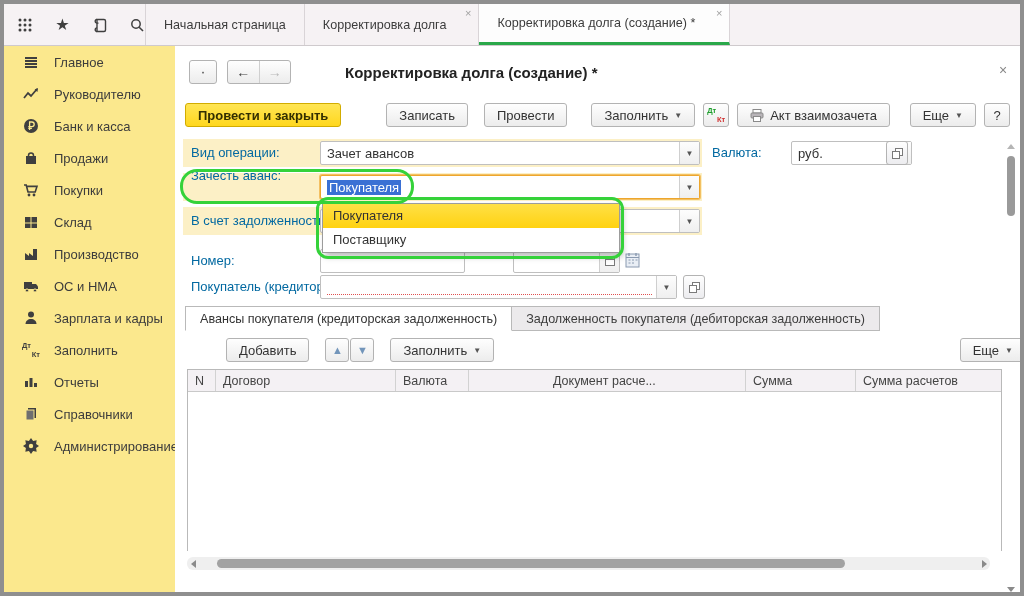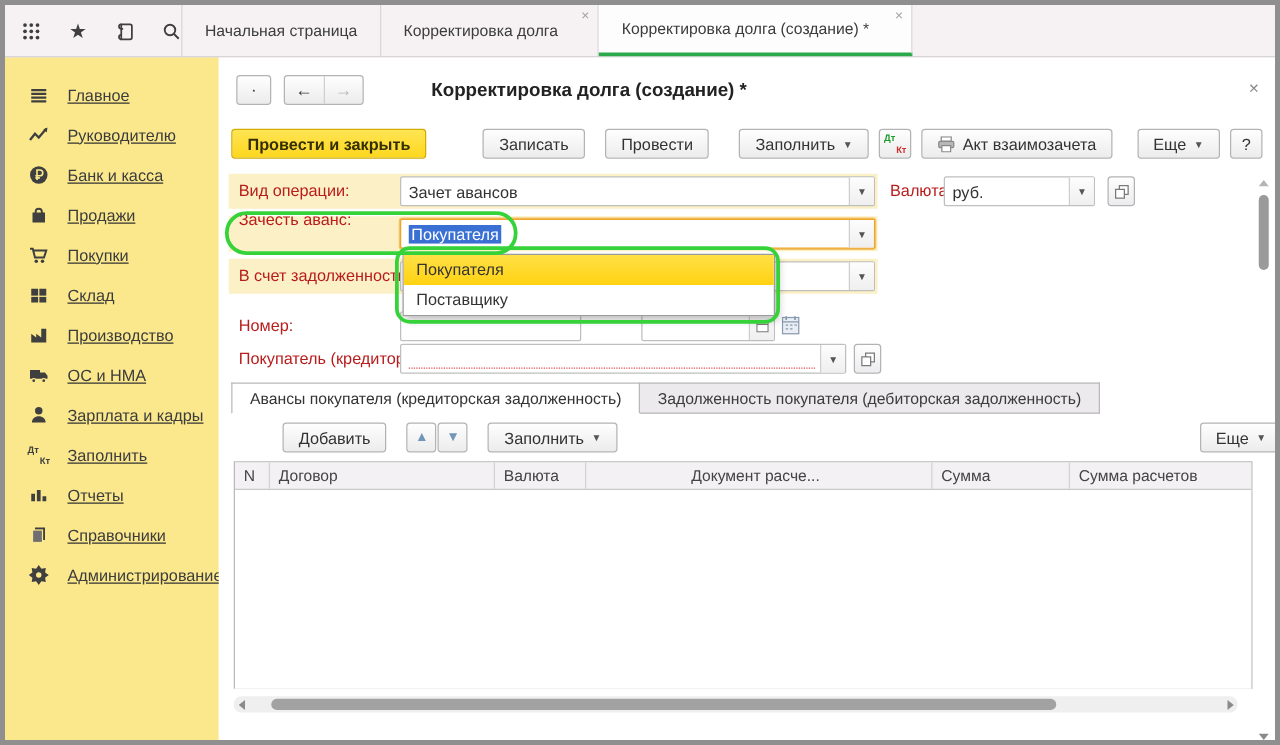--- a/index.html
+++ b/index.html
@@ -10,21 +10,21 @@
   
   .topbar{position:absolute;left:0;top:0;width:1016px;height:42px;background:#f6f2f4;border-bottom:1px solid #cfcacd;box-sizing:border-box;display:flex;align-items:stretch;}
   .tool-icons{width:141px;display:flex;align-items:center;gap:21px;padding-left:13px;box-sizing:border-box;}
   .tool-icons .ticon{width:18px;height:18px;display:flex;align-items:center;justify-content:center;color:#3f3f3f;cursor:pointer;}
   .tab{position:relative;display:flex;align-items:center;padding:0 18px;font-size:12.6px;color:#3c3c3c;border-right:1px solid #d9d4d7;box-sizing:border-box;cursor:pointer;}
   .tab.first{border-left:1px solid #d9d4d7;}
   .tab .tab-close{position:absolute;right:7px;top:4px;font-size:11px;color:#a0a0a0;line-height:10px;}
   .tab.active{background:#fdfdfd;border-bottom:3px solid #2aa84a;padding-right:34px;}
 
   
-  .sidebar{position:absolute;left:0;top:42px;width:171px;height:546px;background:#fbe88d;padding-top:14px;box-sizing:border-box;text-decoration:underline;}
+  .sidebar{position:absolute;left:0;top:42px;width:171px;height:546px;background:#fbe88d;box-sizing:border-box;}
   .sb-item{height:32px;display:flex;align-items:center;gap:14px;padding-left:18px;cursor:pointer;}
   .sb-icon{width:18px;height:18px;flex:0 0 18px;display:flex;align-items:center;justify-content:center;}
   .sb-label{font-size:13px;color:#3c3c3c;white-space:nowrap;}
   .dtkt{position:relative;width:18px;height:18px;font-weight:bold;font-size:7.5px;line-height:7px;}
   .dtkt .dt{position:absolute;left:0;top:1px;}
   .dtkt .kt{position:absolute;right:0;bottom:1px;}
   .dtkt.mono .dt,.dtkt.mono .kt{color:#3f3f3f;}
   .dtkt.color .dt{color:#1d9e2c;}
   .dtkt.color .kt{color:#d03030;}
 
@@ -44,21 +44,21 @@
 
   .page-title{position:absolute;left:170px;top:18px;font-size:15px;font-weight:bold;color:#222;}
   .form-close{position:absolute;left:824px;top:16px;font-size:14px;color:#888;cursor:pointer;}
 
   .cmdbar{position:absolute;left:10px;top:57px;width:825px;height:26px;display:flex;}
   .sp45{width:45px;}.sp16{width:16px;}.sp24{width:24px;}.sp8{width:8px;}
   .grow{flex:1;}
   .icon-btn{width:26px;padding:0;}
 
   .strip{position:absolute;left:8px;width:519px;height:28px;background:#fcf0c6;}
-  .flabel{position:absolute;font-size:13px;color:#b91c1c;}
+  .flabel{position:absolute;font-size:13px;color:#0369a1;}
   .field{position:absolute;height:24px;background:#fff;border:1px solid #bfbfbf;border-radius:2px;box-sizing:border-box;display:flex;align-items:center;}
   .field .fval{flex:1;padding-left:6px;font-size:13px;color:#333;white-space:nowrap;overflow:hidden;}
   .field .fbtn{width:19px;align-self:stretch;border-left:1px solid #cfcfcf;display:flex;align-items:center;justify-content:center;font-size:8px;color:#555;background:linear-gradient(#fdfdfd,#efefef);cursor:pointer;}
   .field.focused{border:1px solid #eda62d;box-shadow:0 0 0 1px #f3c063;}
   .sel{background:#3a70d4;color:#fff;padding:0 2px;}
   .sq-btn{position:absolute;width:22px;height:24px;box-sizing:border-box;border:1px solid #b3b3b3;border-radius:3px;background:linear-gradient(#fefefe,#ececef);display:flex;align-items:center;justify-content:center;cursor:pointer;}
   .red-dotted{position:absolute;left:6px;right:24px;bottom:3px;border-bottom:1px dotted #e04f4f;}
 
   .popup{position:absolute;left:147px;top:157px;width:296px;background:#fff;border:1px solid #9c9c9c;box-shadow:3px 4px 6px rgba(0,0,0,.25);z-index:5;}
   .popup .opt{height:24px;line-height:24px;padding-left:10px;font-size:13px;color:#333;cursor:pointer;}
@@ -332,21 +332,21 @@
           </button>
     </div>
 
     <div class="strip" style="top:93px;"></div>
     <div class="flabel" style="left:16px;top:99px;">Вид операции:</div>
     <div class="field" style="left:145px;top:95px;width:380px;">
       <span class="fval">Зачет авансов</span>
       <span class="fbtn">▼</span>
     </div>
     <div class="flabel" style="left:537px;top:99px;">Валюта:</div>
-    <div class="field" style="left:580px;top:95px;width:121px;">
+    <div class="field" style="left:616px;top:95px;width:121px;">
       <span class="fval">руб.</span>
       <span class="fbtn">▼</span>
     </div>
     <div class="sq-btn" style="left:711px;top:95px;">
       <svg width="13" height="13" viewBox="0 0 13 13">
             <rect x="4.5" y="1.5" width="7" height="7" fill="#fff" stroke="#7a7a7a"></rect>
             <rect x="1.5" y="4.5" width="7" height="7" fill="#fff" stroke="#7a7a7a"></rect>
           </svg>
     </div>
 

